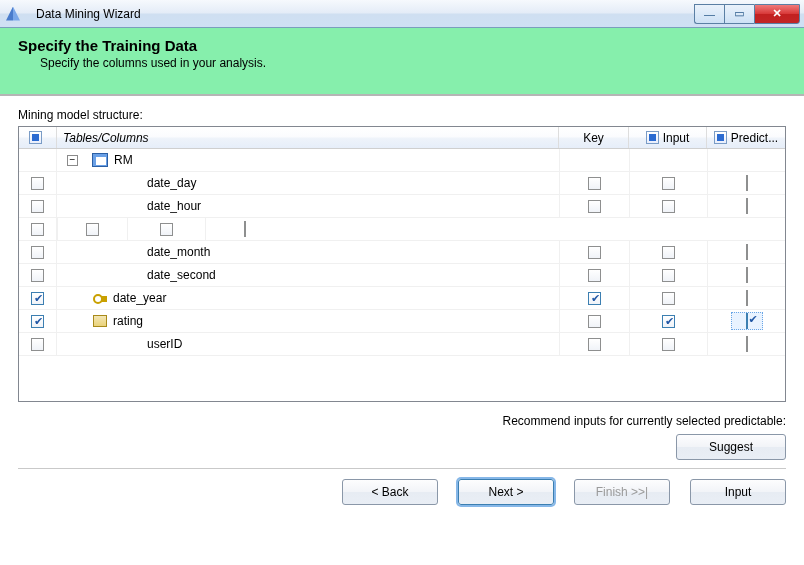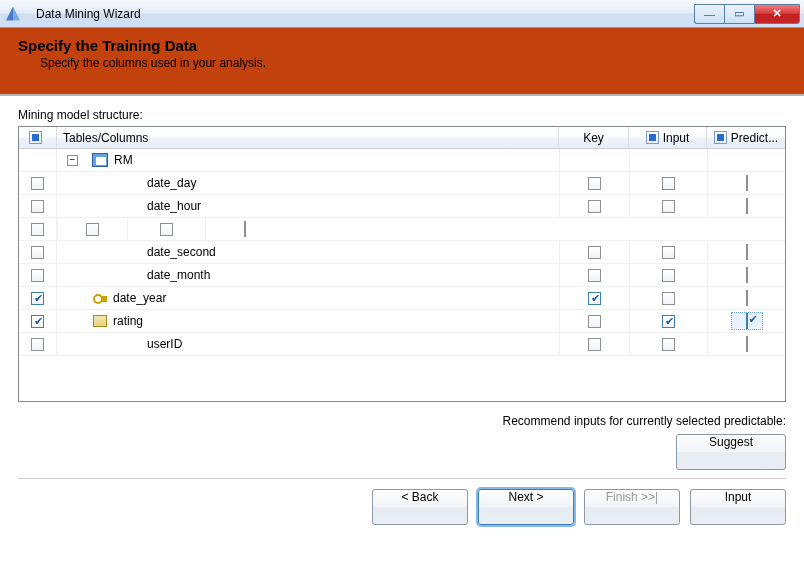--- a/index.html
+++ b/index.html
@@ -21,42 +21,42 @@
   .tbtn.max { background: linear-gradient(#eaf2fb,#cde1f5); border-right:none;}
   .tbtn.close { background: linear-gradient(#f07a7a,#d83a3a 48%,#c22020 52%,#c22626); color:#fff; border-radius:0 0 3px 0; width:46px; font-weight:bold;}
   .tbtn.min span, .tbtn.max span { color:#2b5a8a; }
 
   
   .header {
     position: relative;
     height: 68px;
     padding: 9px 18px 0 18px;
     border-bottom: 2px solid #b5b5b5;
-    background:#c2410c;
+    background:#86efac;
   }
   .header h1 { margin:0; font-size:15px; font-weight:bold; }
   .header .sub { margin: 2px 0 0 22px; font-size:12px; }
   .swoosh {
     position:absolute; right:0; top:0; width:120px; height:68px; overflow:hidden;
   }
   .swoosh::before { content:""; position:absolute; right:-40px; top:-30px; width:180px; height:120px; border:14px solid #6a8fc9; border-radius:50%; border-left-color:transparent; border-top-color:transparent; transform:rotate(-20deg); opacity:.6;}
   .swoosh::after  { content:""; position:absolute; right:-60px; top:-20px; width:200px; height:140px; border:10px solid #3a5e98; border-radius:50%; border-left-color:transparent; border-top-color:transparent; transform:rotate(-10deg); opacity:.5;}
 
   
   .body { padding: 12px 18px 0 18px; }
   .section-label { font-size:12px; margin-bottom:4px; }
   .grid-wrap { border:1px solid #828790; height:276px; background:#fff; overflow:hidden;}
 
   
   .ghdr { display:flex; height:22px; border-bottom:1px solid #cfcfcf; }
   .gcol { display:flex; align-items:center; justify-content:center; border-right:1px solid #ddd;
           background:linear-gradient(#fff,#fbfcfe 45%,#eef3fa 55%,#e6eef9); font-size:12px; }
   .gcol.left { justify-content:flex-start; padding-left:6px; }
   .gcol.small { width:38px; }
-  .w-main { flex:1 1 auto; }
+  .w-main { flex:1 1 auto;font-style:italic; }
   .w-key { width:70px; }
   .w-input { width:78px; }
   .w-pred { width:78px; border-right:none;}
   .hdr-cb { width:13px; height:13px; border:1px solid #7a9cc6; background:linear-gradient(#fff,#e9eefb); margin-right:4px; display:inline-block; position:relative;}
   .hdr-cb.filled::after{content:"";position:absolute;inset:2px;background:#2b6bd1;}
 
   
   .grow { display:flex; height:23px; border-bottom:1px solid #f0f0f0; align-items:center; }
   .grow:nth-child(odd){ background:#fff;}
   .grow.parent { font-weight:normal; }
@@ -85,25 +85,25 @@
   .icon-app { width:14px; height:14px; display:inline-block; }
   .icon-app::before{content:"";display:block;width:14px;height:14px;background:conic-gradient(#7aa7e9 0 50%, #4a7ccc 0 100%);clip-path: polygon(50% 0,100% 100%,0 100%);}  
 
   
   .recommend { text-align:right; margin:12px 0 6px 0; font-size:12px; }
   .suggest-row { display:flex; justify-content:flex-end; padding-right:0; margin-bottom:8px;}
 
   .hr { height:1px; background:#c9c9c9; margin: 2px 0 10px 0;}
 
   
-  .btnbar { display:flex; justify-content:flex-end; gap:10px; padding:0 18px 14px 18px;}
+  .btnbar { display:flex; justify-content:flex-end; gap:20px; padding:0 18px 14px 18px;}
   .btn {
-    min-width:96px; height:36px; padding:0 16px;
+    min-width:96px; height:26px; padding:0 16px;
     background:linear-gradient(#fdfdfe,#f2f4f8 48%,#e7ecf3 52%,#e9eef5);
-    border:1px solid #8a97a8; border-radius:3px; font-size:12px; display:flex; align-items:flex-start; justify-content:center;
+    border:1px solid #8a97a8; border-radius:3px; font-size:12px; display:flex; align-items:center; justify-content:center;
     color:#000;
   }
   .btn.default { box-shadow: 0 0 0 2px #86b7e8; border-color:#3c7fb1;}
   .btn.disabled { color:#9a9a9a; }
   .btn.suggest { min-width:110px; }
 </style>
 </head>
 <body>
 
 <div class="titlebar">
@@ -217,39 +217,39 @@
           <div class="cell pred">
             <span class="cb-wrap"><span class="cb"></span></span>
           </div>
         </div>
         <div class="grow">
           <div class="cell sel">
             <span class="cb"></span>
           </div>
           <div class="cell main">
             <span class="indent2"></span>
+            <span style="margin-left: 20px;">date_month</span>
+          </div>
+          <div class="cell key">
+            <span class="cb"></span>
+          </div>
+          <div class="cell input">
+            <span class="cb"></span>
+          </div>
+          <div class="cell pred">
+            <span class="cb-wrap"><span class="cb"></span></span>
+          </div>
+        </div>
+        <div class="grow">
+          <div class="cell sel">
+            <span class="cb"></span>
+          </div>
+          <div class="cell main">
+            <span class="indent2"></span>
             <span style="margin-left: 20px;">date_second</span>
-          </div>
-          <div class="cell key">
-            <span class="cb"></span>
-          </div>
-          <div class="cell input">
-            <span class="cb"></span>
-          </div>
-          <div class="cell pred">
-            <span class="cb-wrap"><span class="cb"></span></span>
-          </div>
-        </div>
-        <div class="grow">
-          <div class="cell sel">
-            <span class="cb"></span>
-          </div>
-          <div class="cell main">
-            <span class="indent2"></span>
-            <span style="margin-left: 20px;">date_month</span>
           </div>
           <div class="cell key">
             <span class="cb"></span>
           </div>
           <div class="cell input">
             <span class="cb"></span>
           </div>
           <div class="cell pred">
             <span class="cb-wrap"><span class="cb"></span></span>
           </div>

